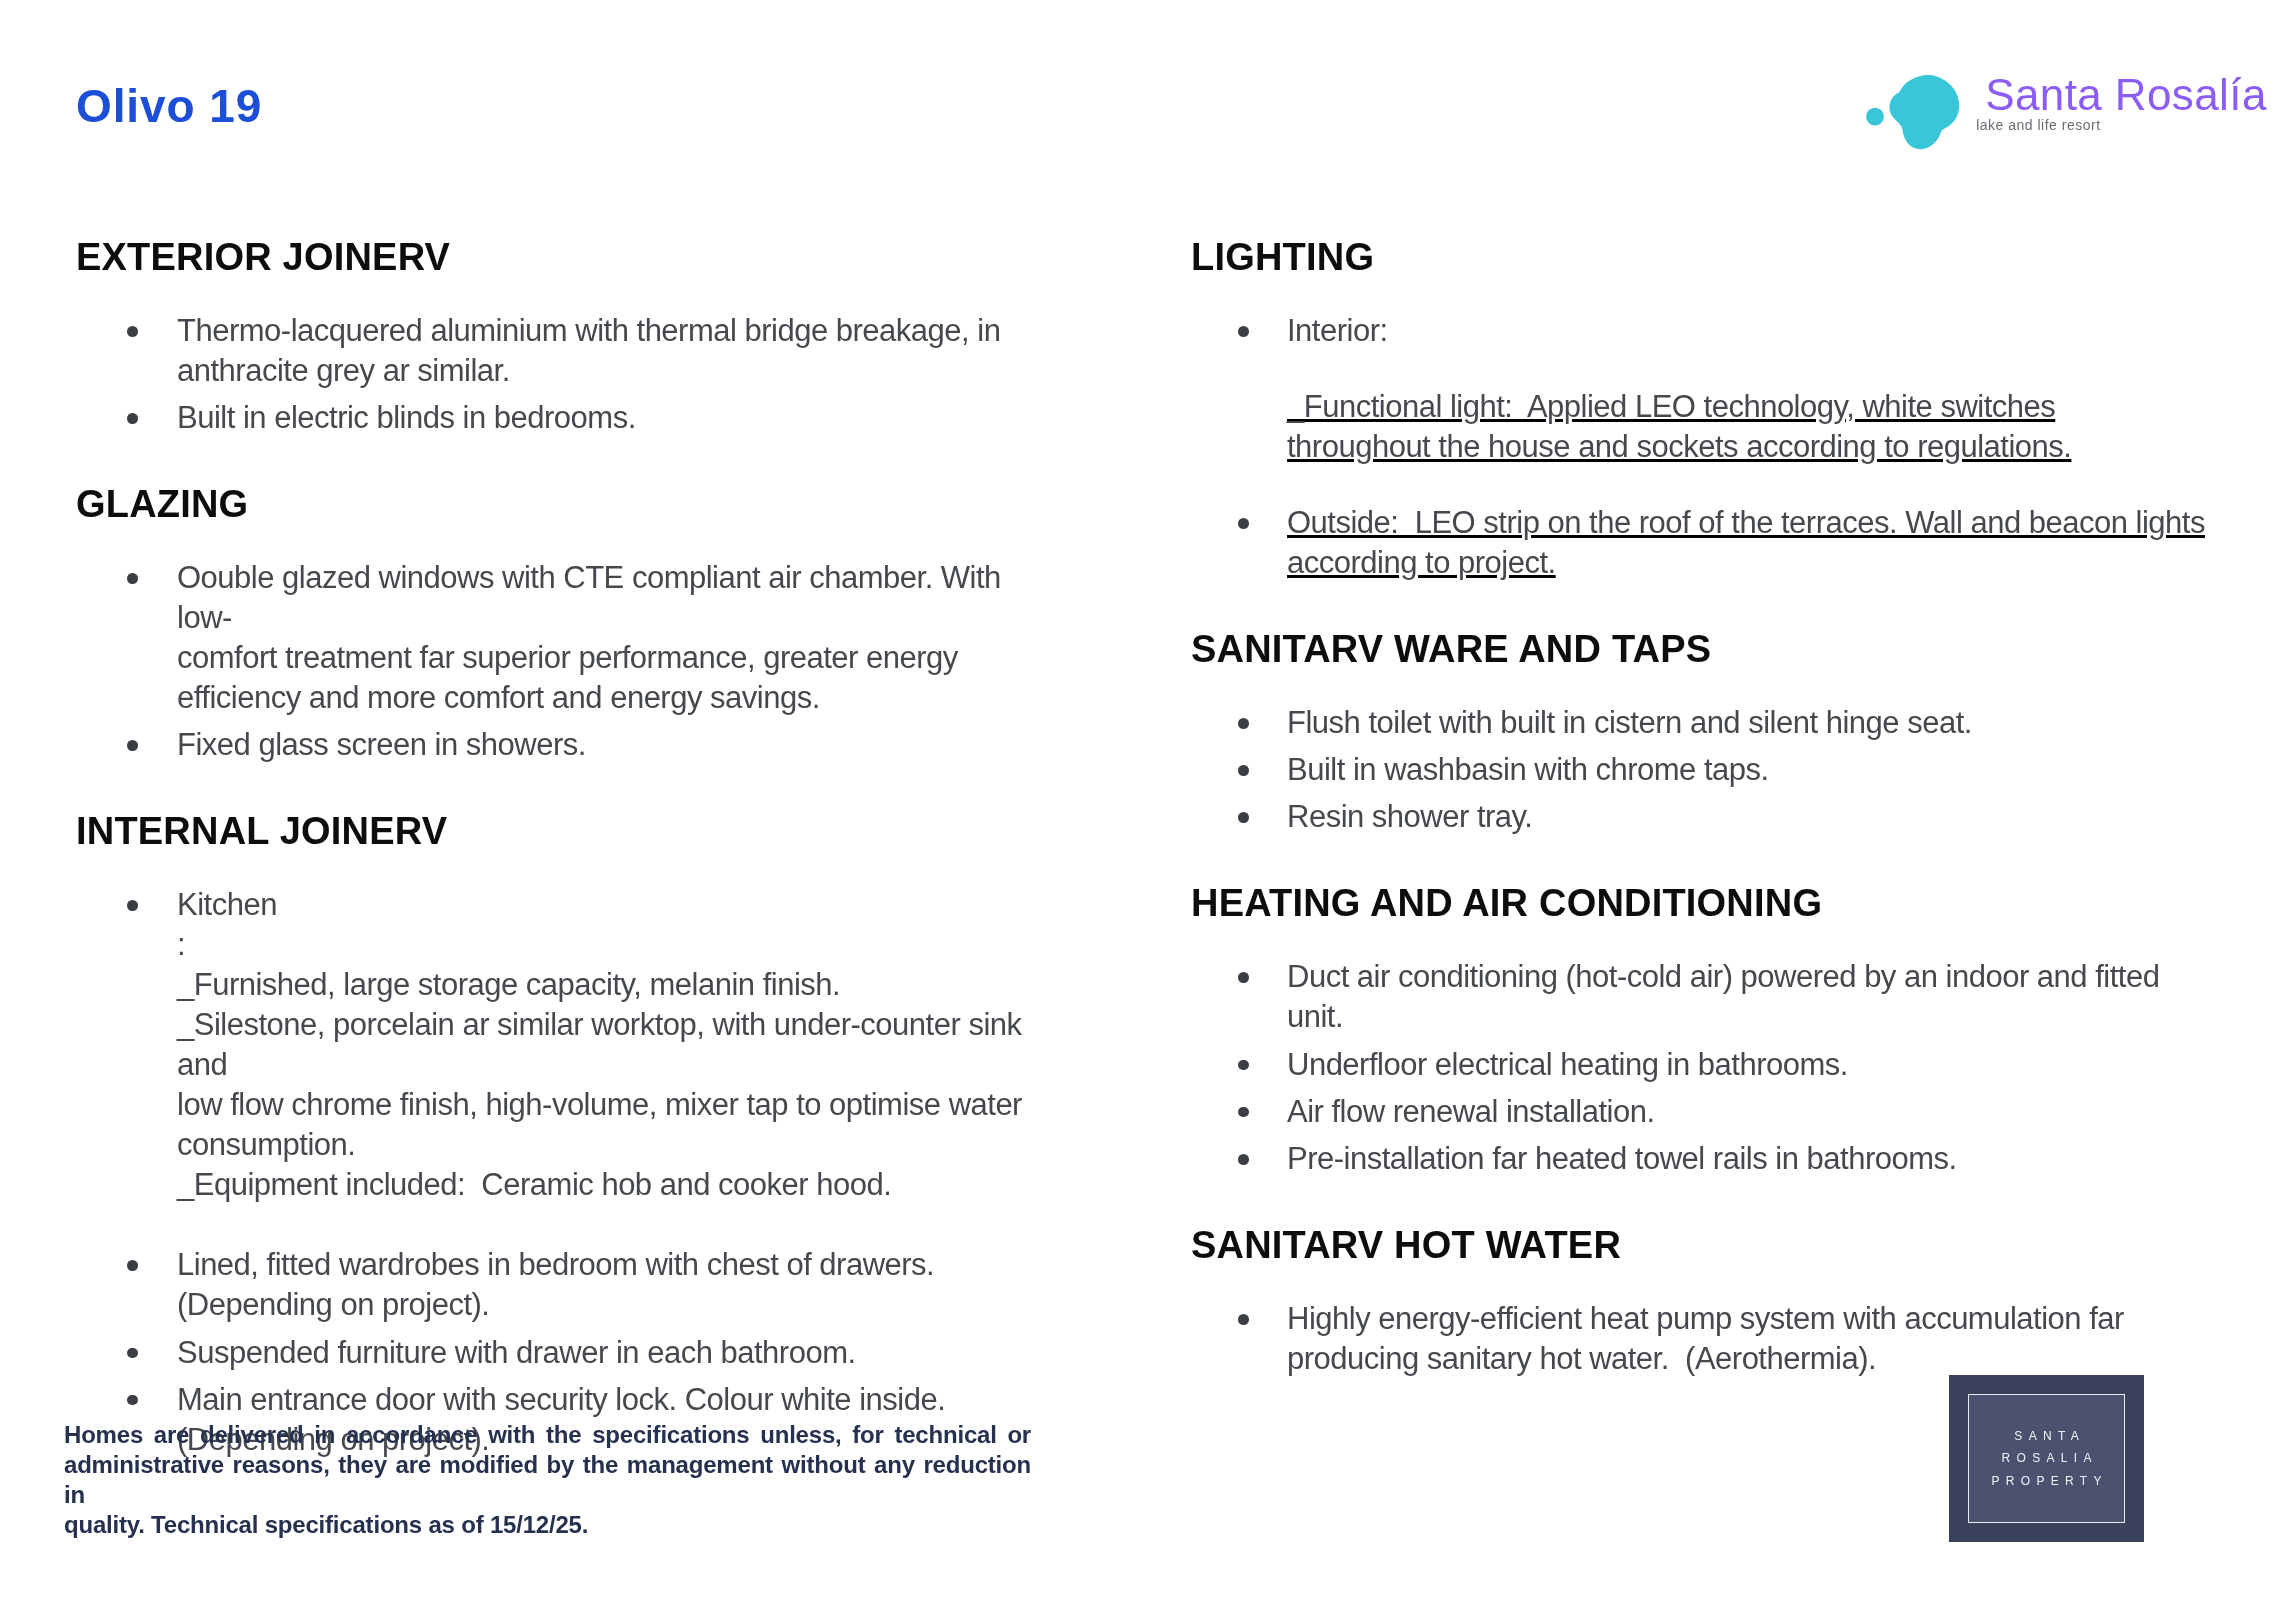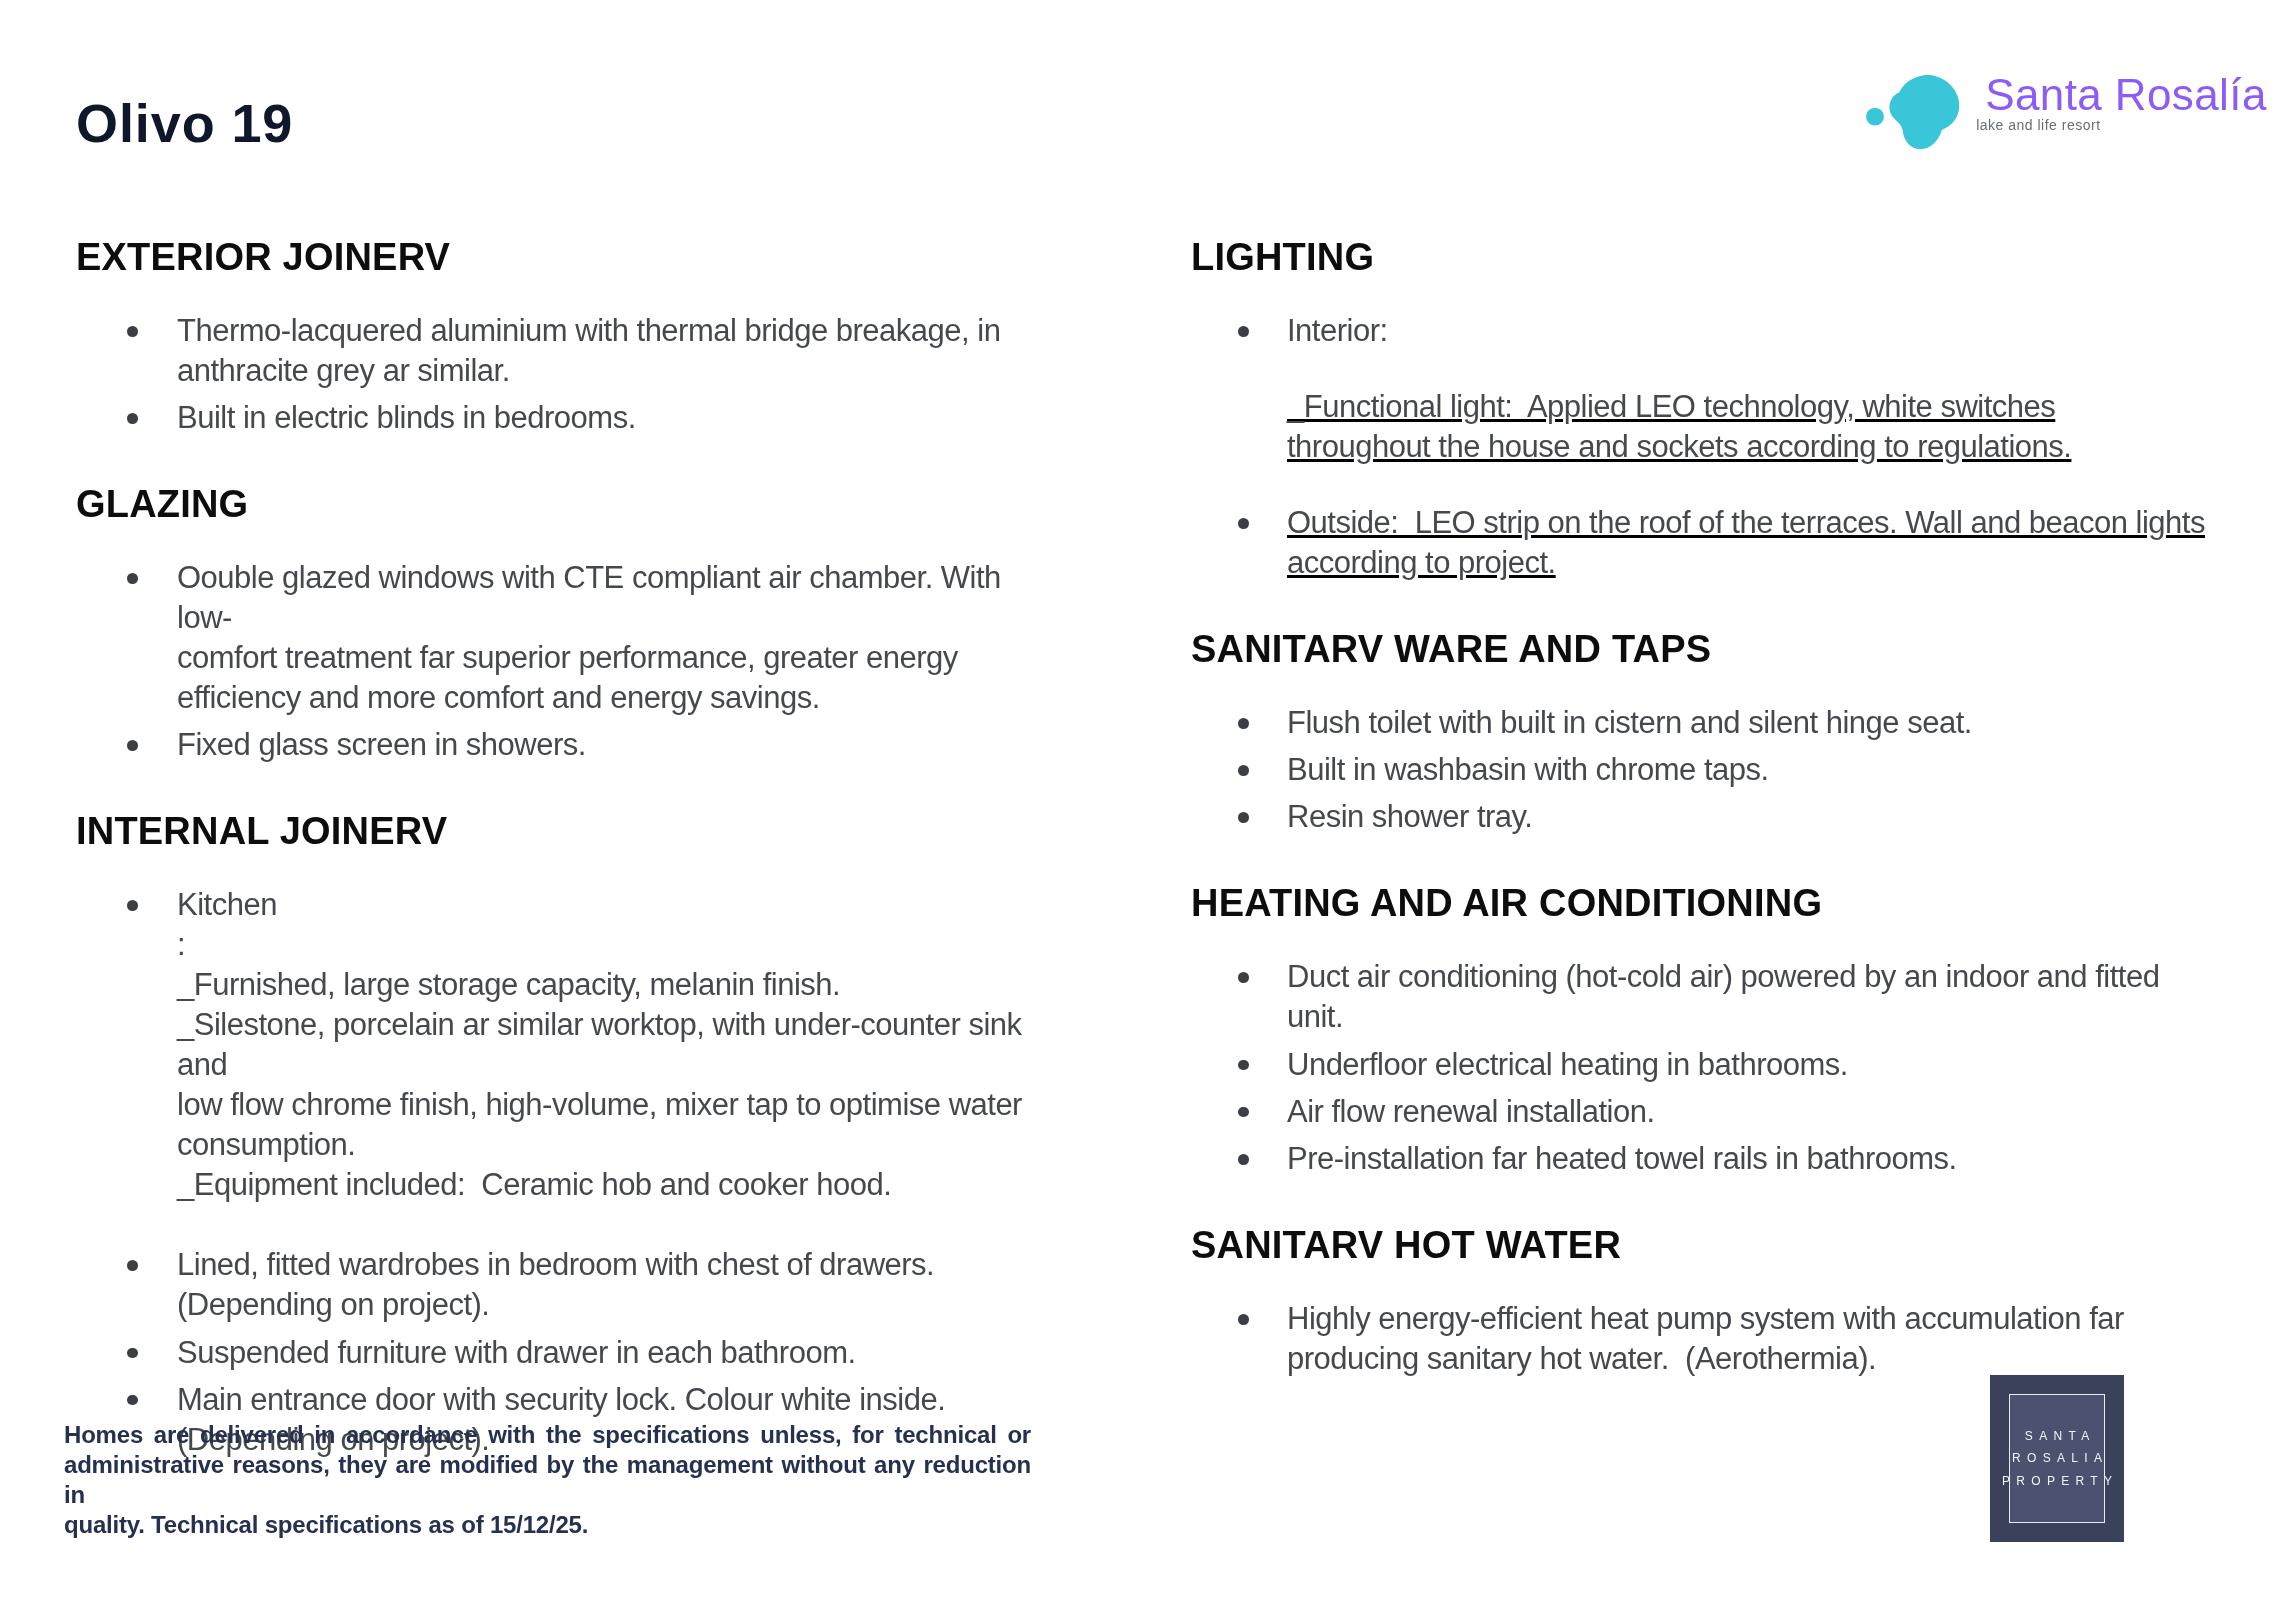--- a/index.html
+++ b/index.html
@@ -1,22 +1,22 @@
 <!DOCTYPE html>
 <html style="font-size:14.3px"><head>
 <meta charset="utf-8">
 <style>
   html,body { margin:0; padding:0; }
   body {
     width:2293px; height:1622px; background:#ffffff; position:relative;
     font-family:"Liberation Sans", sans-serif; overflow:hidden;
   }
   .page-title {
-    position:absolute; left:76px; top:92px;
-    font-size:54px; font-weight:bold; color:#0f172a; letter-spacing:0.9px;
+    position:absolute; left:76px; top:79px;
+    font-size:46px; font-weight:bold; color:#1d4ed8; letter-spacing:0.9px;
   }
   
   .brand { position:absolute; left:1863px; top:73px; display:flex; align-items:flex-start; }
   .brand-mark { width:106px; height:82px; flex:0 0 auto; }
   .brand-text { margin-left:7.2px; }
   .brand-name { font-size:44px; color:#8b5cf6; letter-spacing:0.4px; line-height:43px;margin-left:9px; }
   .brand-tagline { font-size:14px; color:#686e74; letter-spacing:0.5px; margin-top:0.9px; }
   
   .col { position:absolute; top:238px; }
   .col-left  { left:76px;  width:976px; }
@@ -41,21 +41,21 @@
   .gap-after  { margin-bottom:40px; }
   
   .footer { position:absolute; left:64px; top:1420px; width:967px; }
   .fline {
     font-size:24px; line-height:30px; font-weight:bold;
     color:#26304f; letter-spacing:-0.2px;
   }
   .fline.jl { text-align:justify; text-align-last:justify; }
   
   .badge {
-    position:absolute; left:1990px; top:1375px; width:134px; height:167px;
+    position:absolute; left:1949px; top:1375px; width:195px; height:167px;
     background:#3a415a;
   }
   .badge-inner {
     position:absolute; left:19px; top:19px; right:19px; bottom:19px;
     background:#4a5270; border:1.8px solid #e9ebf1;
     display:flex; flex-direction:column; align-items:center; justify-content:center;
   }
   .badge-line {
     color:#f2f3f7; font-size:12px; line-height:22.4px;
     letter-spacing:6.3px; text-indent:6.3px; white-space:nowrap;

